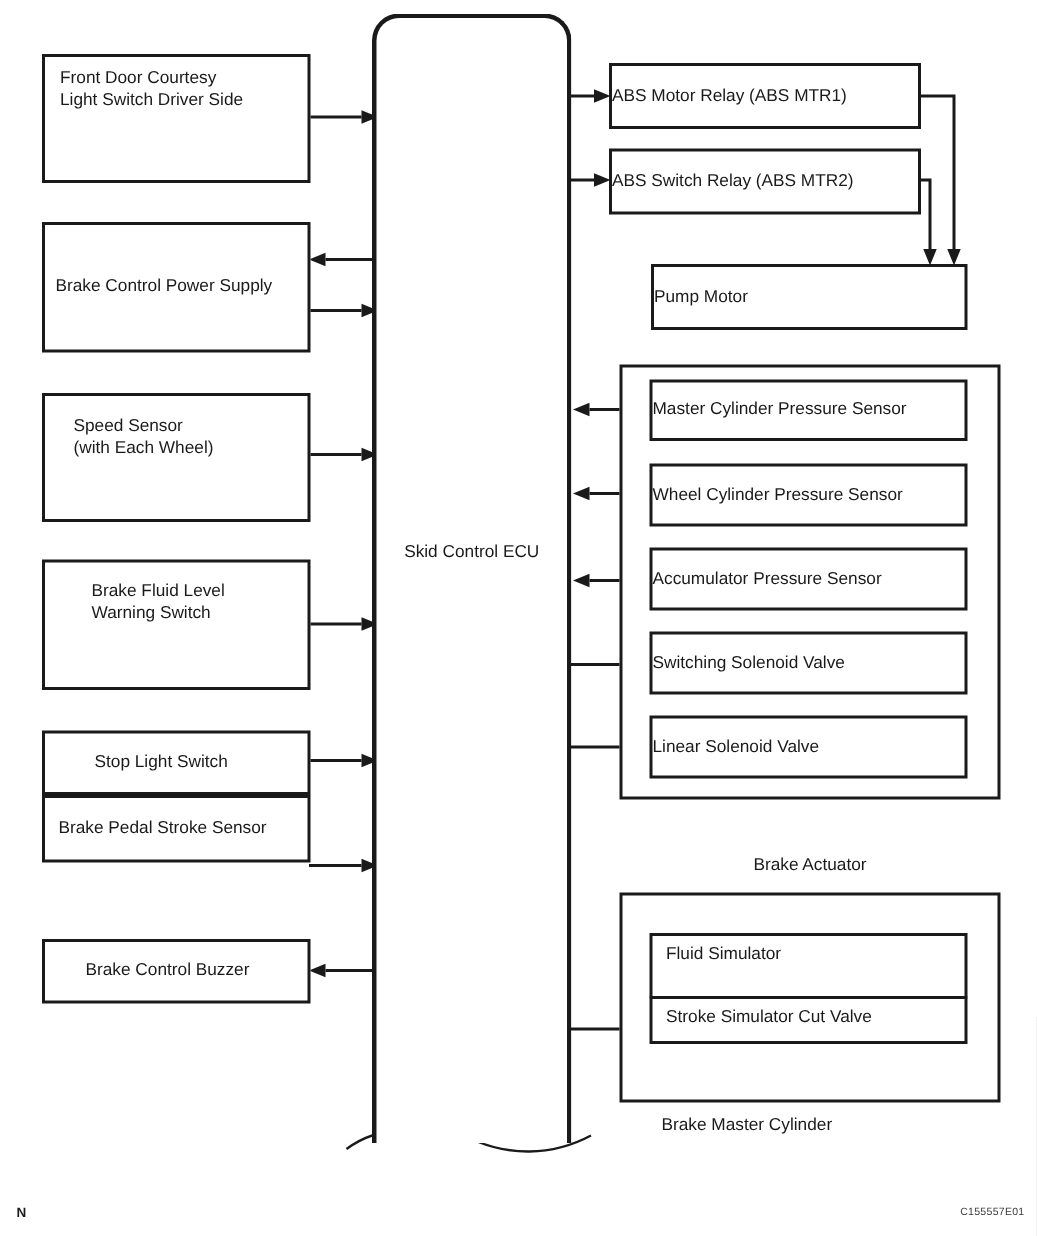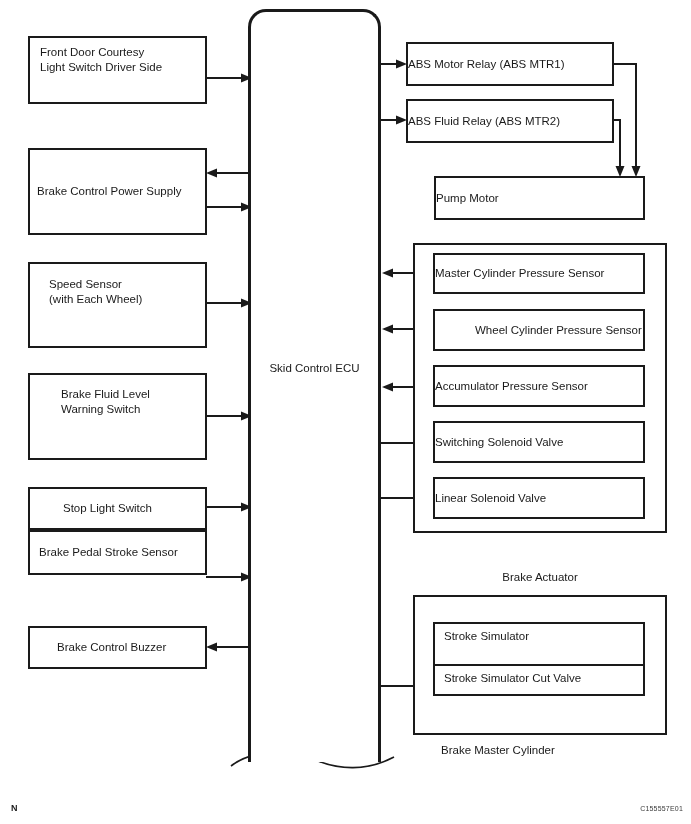--- a/index.html
+++ b/index.html
@@ -107,21 +107,21 @@
     <path class="ln" d="M379,686 H423"></path>
     <path class="hd" d="M434,686 l-11,-4.5 v9 z"></path>
 
     <path class="ln" style="stroke-width:1.6" d="M231,766 C252,750 288,748 318,761 C338,769 366,772 394,757"></path>
   </svg>
 
   <div class="ecu">
     <div class="ecu-label">Skid Control ECU</div>
   </div>
 
-  <div class="box tl" style="left:28px;top:36px;width:179px;height:68px;padding:7px 4px 0 10px;">
+  <div class="box tl" style="left:28px;top:36px;width:179px;height:86px;padding:7px 4px 0 10px;">
     <span>Front Door Courtesy
 Light Switch Driver Side</span>
   </div>
   <div class="box cl" style="left:28px;top:148px;width:179px;height:87px;padding-left:7px;">
     <span>Brake Control Power Supply</span>
   </div>
   <div class="box tl" style="left:28px;top:262px;width:179px;height:86px;padding:13px 4px 0 19px;">
     <span>Speed Sensor
 (with Each Wheel)</span>
   </div>
@@ -136,47 +136,47 @@
     <span>Brake Pedal Stroke Sensor</span>
   </div>
   <div class="box cl" style="left:28px;top:626px;width:179px;height:43px;padding-left:27px;">
     <span>Brake Control Buzzer</span>
   </div>
 
   <div class="box cc" style="left:406px;top:42px;width:208px;height:44px;">
     <span>ABS Motor Relay (ABS MTR1)</span>
   </div>
   <div class="box cc" style="left:406px;top:99px;width:208px;height:44px;">
-    <span>ABS Fluid Relay (ABS MTR2)</span>
+    <span>ABS Switch Relay (ABS MTR2)</span>
   </div>
   <div class="box cc" style="left:434px;top:176px;width:211px;height:44px;">
     <span>Pump Motor</span>
   </div>
 
   <div class="group" style="left:413px;top:243px;width:254px;height:290px;"></div>
   <div class="box cc" style="left:433px;top:253px;width:212px;height:41px;">
     <span>Master Cylinder Pressure Sensor</span>
   </div>
-  <div class="box cc" style="left:433px;top:309px;width:212px;height:42px;padding-left:40px;">
+  <div class="box cc" style="left:433px;top:309px;width:212px;height:42px;">
     <span>Wheel Cylinder Pressure Sensor</span>
   </div>
   <div class="box cc" style="left:433px;top:365px;width:212px;height:42px;">
     <span>Accumulator Pressure Sensor</span>
   </div>
   <div class="box cc" style="left:433px;top:421px;width:212px;height:42px;">
     <span>Switching Solenoid Valve</span>
   </div>
   <div class="box cc" style="left:433px;top:477px;width:212px;height:42px;">
     <span>Linear Solenoid Valve</span>
   </div>
   <div class="group-label" style="left:413px;top:543px;width:254px;text-align:center;margin-top:28px;">Brake Actuator</div>
 
   <div class="group" style="left:413px;top:595px;width:254px;height:140px;"></div>
   <div class="box tl" style="left:433px;top:622px;width:212px;height:44px;padding:5px 4px 0 9px;">
-    <span>Stroke Simulator</span>
+    <span>Fluid Simulator</span>
   </div>
   <div class="box tl" style="left:433px;top:664px;width:212px;height:32px;padding:5px 4px 0 9px;">
     <span>Stroke Simulator Cut Valve</span>
   </div>
   <div class="group-label" style="left:441px;top:744px;">Brake Master Cylinder</div>
 
   <div class="footer-n">N</div>
   <div class="fig-code">C155557E01</div>
 
 </div>

